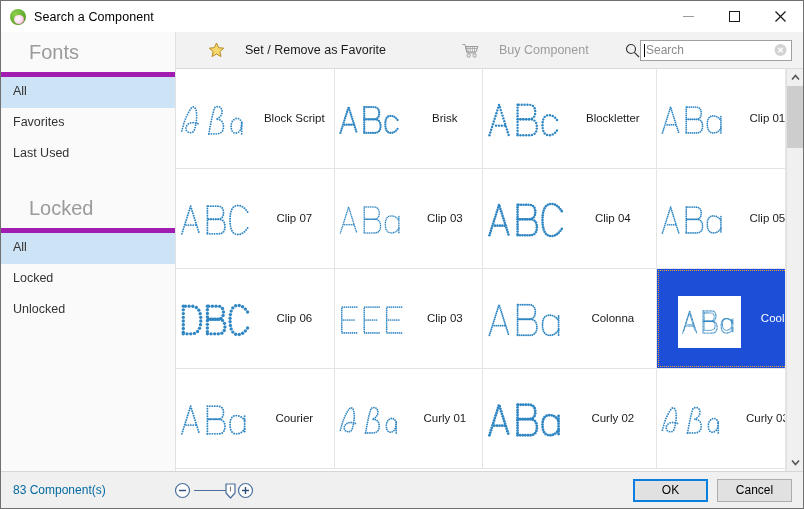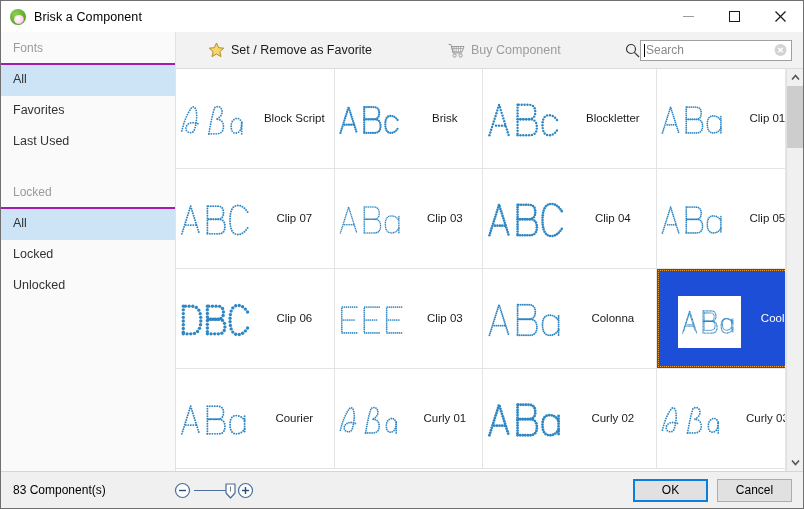--- a/index.html
+++ b/index.html
@@ -51,23 +51,23 @@
 
   
   .sidebar {
     width: 175px; flex: 0 0 175px;
     background: #fafafa;
     border-right: 1px solid #e2e2e2;
     display: flex; flex-direction: column;
     padding-top: 0;
   }
   .section-header {
-    font-size: 12px; color: #9a9a9a;
-    padding: 9px 0 8px 12px;
-    border-bottom: 2px solid #a21caf;
+    font-size: 20px; color: #9a9a9a;
+    padding: 9px 0 8px 28px;
+    border-bottom: 5px solid #a21caf;
     font-weight: 400;
   }
   .sb-item {
     font-size: 12.5px; color: #333333;
     height: 31px; line-height: 29px;
     padding-left: 12px;
   }
   .sb-item.selected { background: #cde4f7; }
   .sb-spacer { height: 18px; }
   .sb-fill { flex: 1 1 auto; }
@@ -75,21 +75,21 @@
   
   .right { flex: 1 1 auto; display: flex; flex-direction: column; min-width: 0; }
 
   .toolbar {
     height: 37px; flex: 0 0 37px;
     background: #f2f2f2;
     border-bottom: 1px solid #dcdcdc;
     display: flex; align-items: center;
   }
   .tb-btn {
-    display: flex; align-items: center; gap: 6px;
+    display: flex; align-items: center; gap: 20px;
     height: 26px; padding: 0 8px; margin-left: 24px;
     font-size: 12.5px; color: #1a1a1a;
   }
   .tb-btn.disabled { color: #9c9c9c; margin-left: 60px; }
   .star-icon { width: 17px; height: 16px; display: block; }
   .cart-icon { width: 17px; height: 15px; display: block; }
 
   .search-wrap {
     margin-left: auto; margin-right: 11px;
     display: flex; align-items: center; 
@@ -177,21 +177,21 @@
   .sb-arrow-down { margin-top: auto; }
 
   
   .statusbar {
     height: 37px; flex: 0 0 37px;
     background: #f0f0f0;
     border-top: 1px solid #d6d6d6;
     display: flex; align-items: center;
     position: relative;
   }
-  .status-text { font-size: 12px; color: #000000; margin-left: 12px; }
+  .status-text { font-size: 12px; color: #0369a1; margin-left: 12px; }
   .zoom-slider {
     margin-left: 68px;
     display: flex; align-items: center; gap: 0;
   }
   .zoom-btn { width: 17px; height: 17px; display: block; }
   .zoom-track {
     width: 46px; height: 17px; position: relative;
     display: flex; align-items: center;
   }
   .zoom-track .line {
@@ -218,21 +218,21 @@
     background: #e1e1e1;
   }
 </style>
 </head>
 <body>
 
 <div class="window">
 
   <div class="titlebar">
     <div class="app-icon"></div>
-    <span class="title-text">Brisk a Component</span>
+    <span class="title-text">Search a Component</span>
     <div class="win-buttons">
       <div class="win-btn">
         <svg width="11" height="11" viewBox="0 0 11 11">
             <line x1="0" y1="5.5" x2="11" y2="5.5" stroke="#9b9b9b" stroke-width="1"></line>
           </svg>
       </div>
       <div class="win-btn">
         <svg width="11" height="11" viewBox="0 0 11 11">
             <rect x="0.5" y="0.5" width="10" height="10" fill="none" stroke="#1a1a1a" stroke-width="1"></rect>
           </svg>

